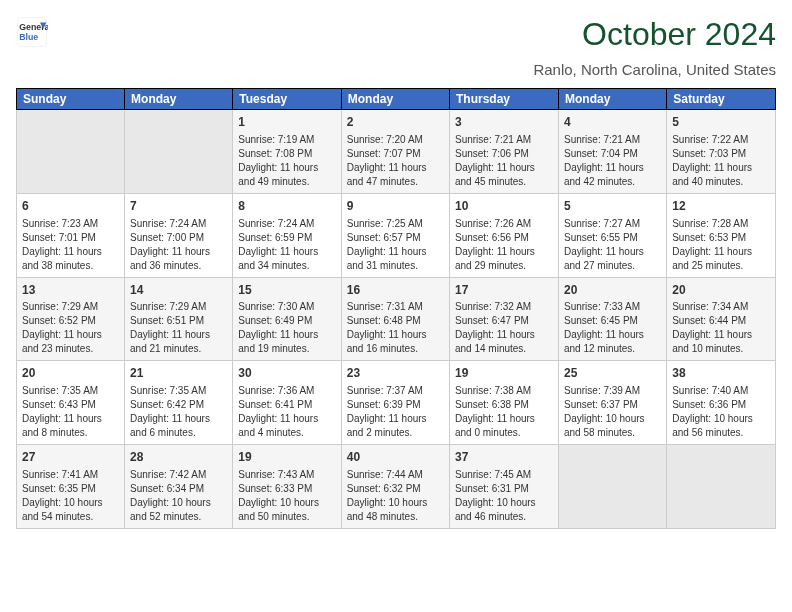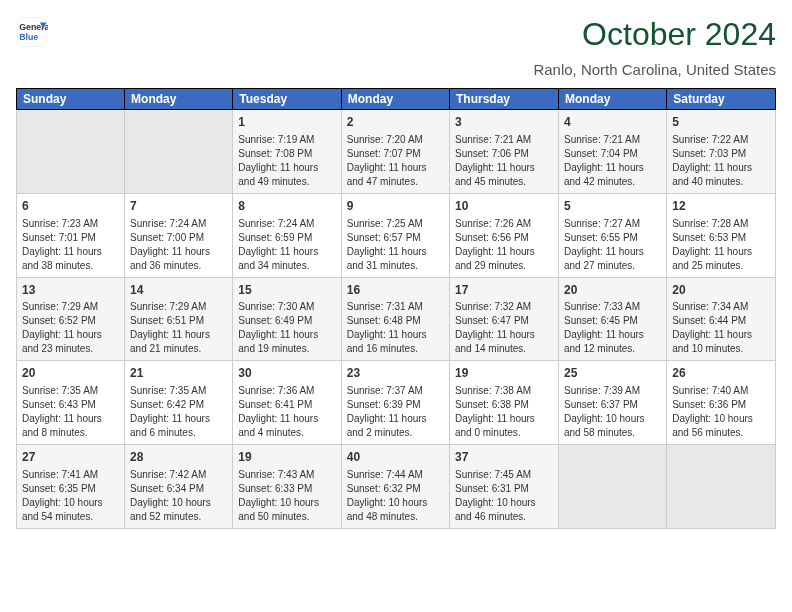--- a/index.html
+++ b/index.html
@@ -213,21 +213,21 @@
         </td>
         <td>
           <span class="day-number">19</span>
           <div class="day-info">Sunrise: 7:38 AM<br>Sunset: 6:38 PM<br>Daylight: 11 hours and 0 minutes.</div>
         </td>
         <td>
           <span class="day-number">25</span>
           <div class="day-info">Sunrise: 7:39 AM<br>Sunset: 6:37 PM<br>Daylight: 10 hours and 58 minutes.</div>
         </td>
         <td>
-          <span class="day-number">26</span>
+          <span class="day-number">38</span>
           <div class="day-info">Sunrise: 7:40 AM<br>Sunset: 6:36 PM<br>Daylight: 10 hours and 56 minutes.</div>
         </td>
       </tr>
       <tr>
         <td>
           <span class="day-number">27</span>
           <div class="day-info">Sunrise: 7:41 AM<br>Sunset: 6:35 PM<br>Daylight: 10 hours and 54 minutes.</div>
         </td>
         <td>
           <span class="day-number">28</span>

